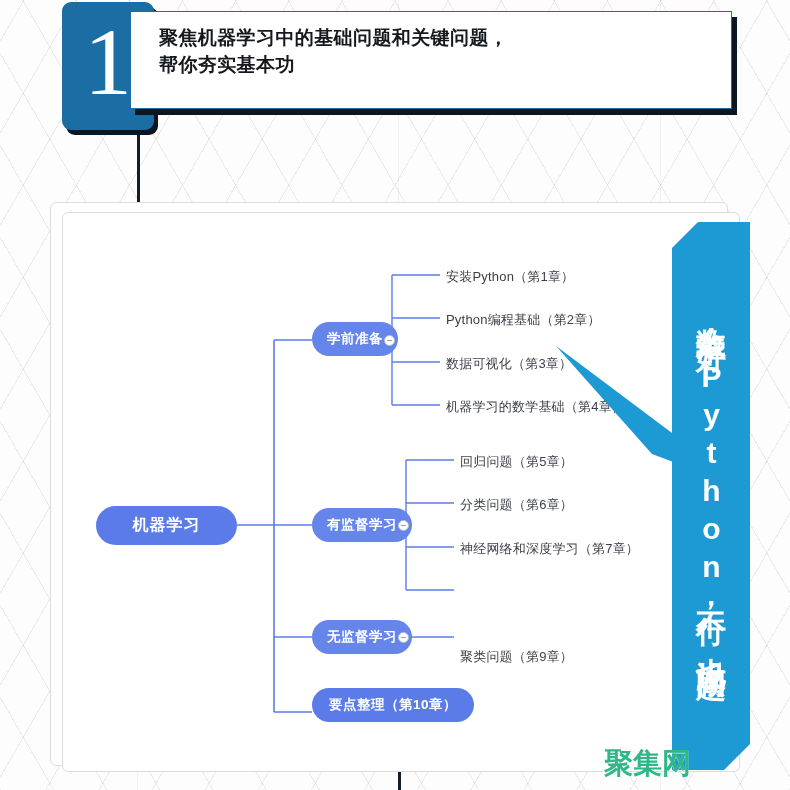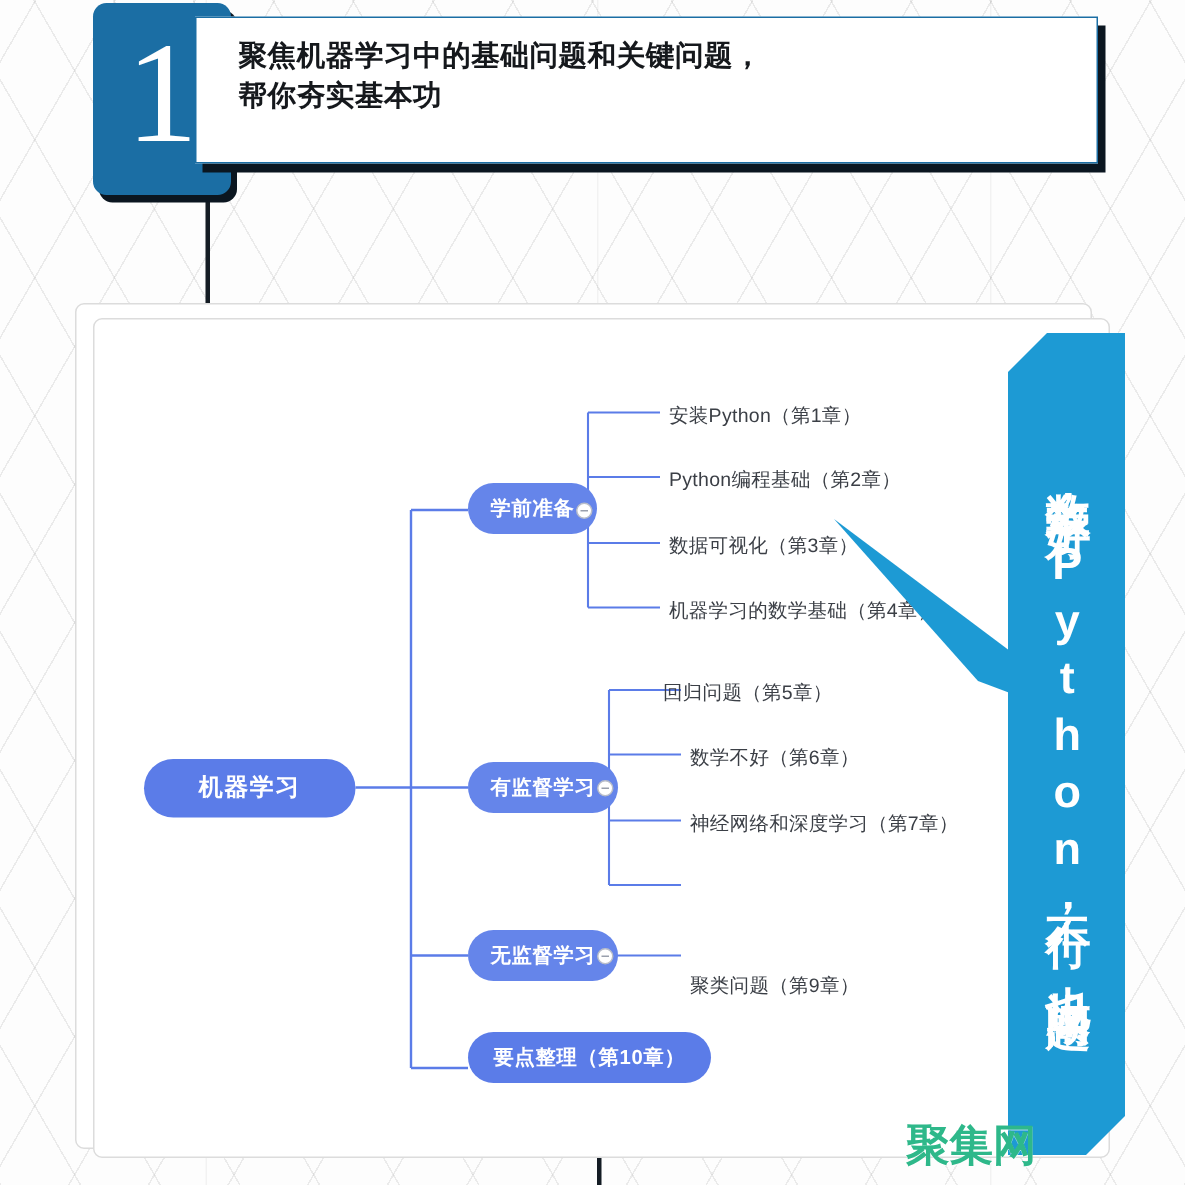--- a/index.html
+++ b/index.html
@@ -288,22 +288,22 @@
     <div class="leaf" style="left:384px; top:56px;">安装Python（第1章）</div>
     <div class="leaf" style="left:384px; top:99px;">Python编程基础（第2章）</div>
     <div class="leaf" style="left:384px; top:143px;">数据可视化（第3章）</div>
     <div class="leaf" style="left:384px; top:186px;">机器学习的数学基础（第4章）</div>
 
     <div class="node branch" style="left:250px; top:296px; width:100px; height:34px;">
       <span>有监督学习</span>
     </div>
     <div class="collapse-dot" style="left:336px; top:308px;"></div>
 
-    <div class="leaf" style="left:380px; top:241px;">回归问题（第5章）</div>
-    <div class="leaf" style="left:398px; top:284px;">数学不好（第6章）</div>
+    <div class="leaf" style="left:398px; top:241px;">回归问题（第5章）</div>
+    <div class="leaf" style="left:398px; top:284px;">分类问题（第6章）</div>
     <div class="leaf" style="left:398px; top:328px;">神经网络和深度学习（第7章）</div>
 
     <div class="node branch" style="left:250px; top:408px; width:100px; height:34px;">
       <span>无监督学习</span>
     </div>
     <div class="collapse-dot" style="left:336px; top:420px;"></div>
 
     <div class="leaf" style="left:398px; top:436px;">聚类问题（第9章）</div>
 
     <div class="node branch-wide" style="left:250px; top:476px; width:162px; height:34px;">

